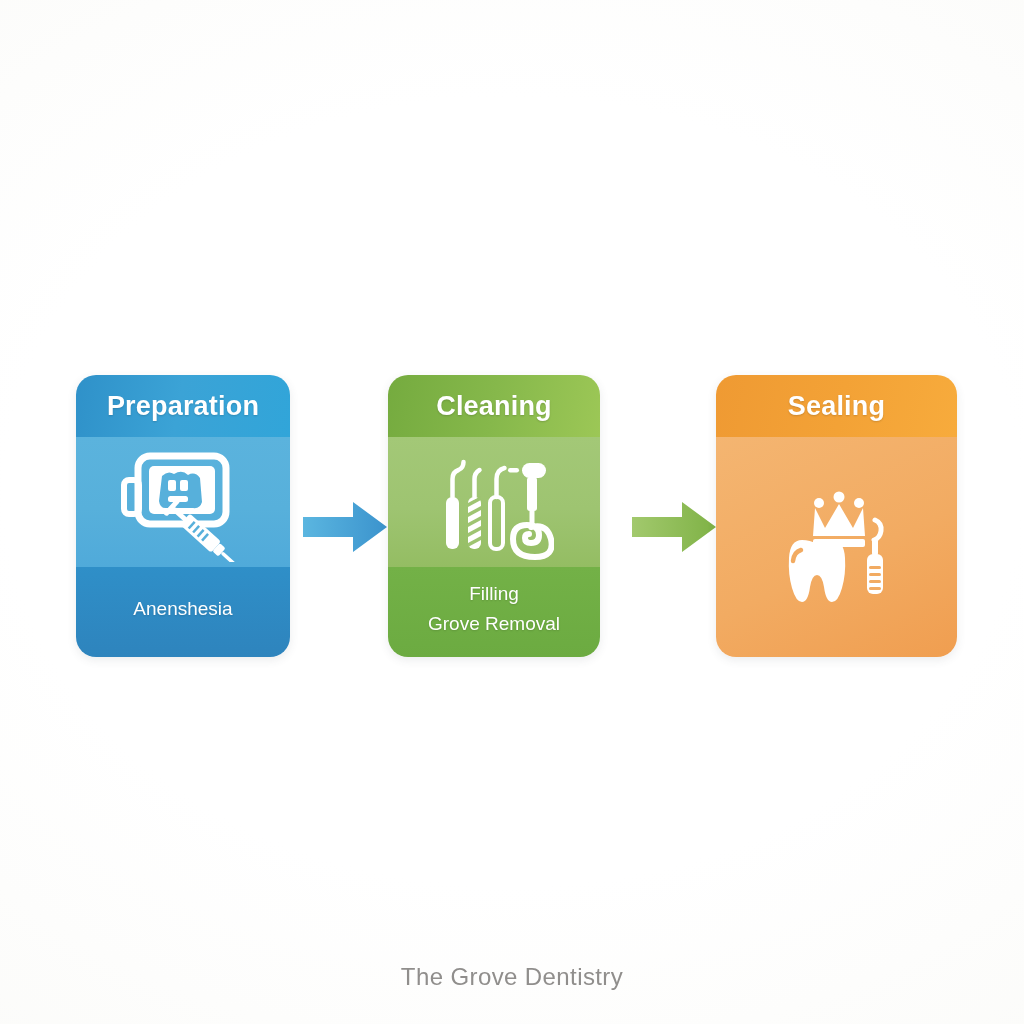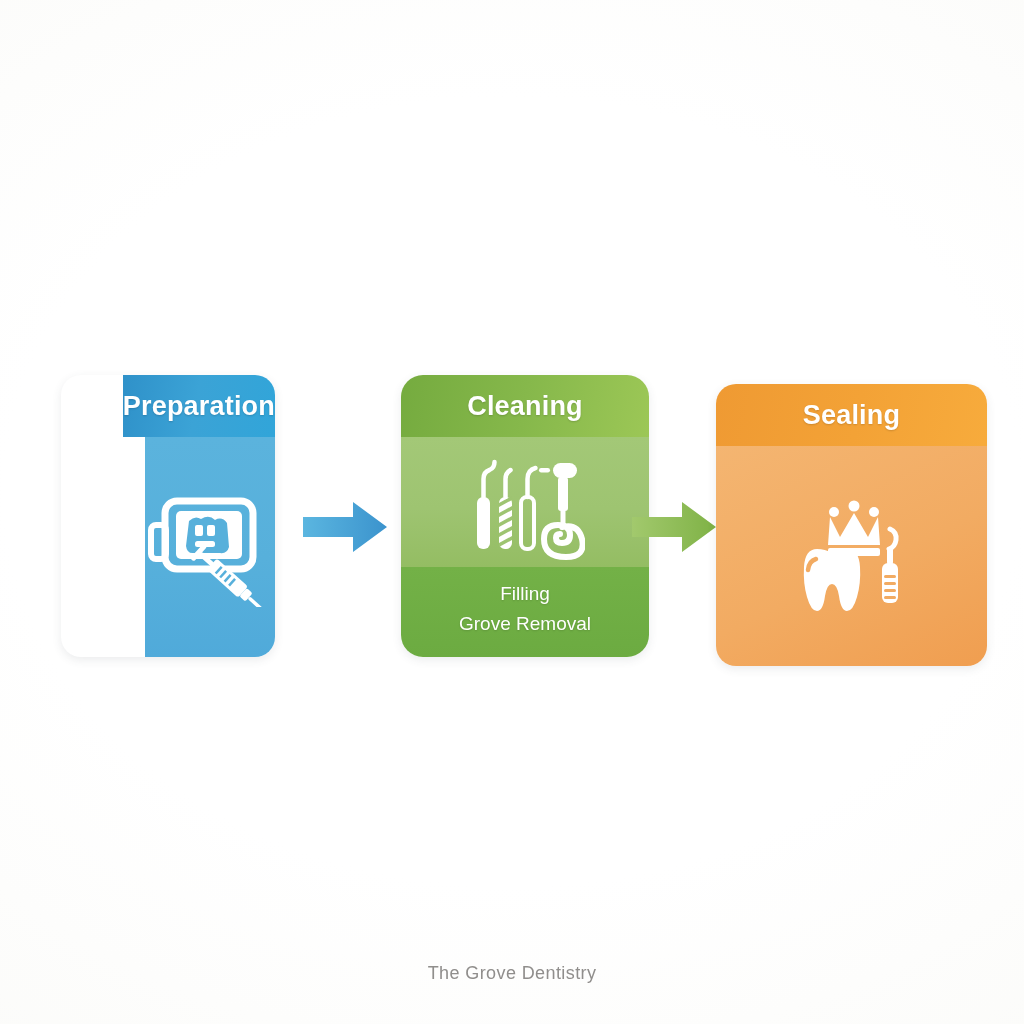--- a/index.html
+++ b/index.html
@@ -37,23 +37,23 @@
   .card {
     position: absolute;
     top: 0;
     height: 282px;
     border-radius: 20px;
     overflow: hidden;
     display: flex;
     flex-direction: column;
     box-shadow: 0 3px 10px rgba(60,70,80,0.10);
   }
-  #card-0 { left: 61px;  width: 214px; align-items: flex-end; }
-  #card-1 { left: 401px; width: 248px; border-radius: 22px; }
-  #card-2 { left: 716px; width: 271px; margin-top: 9px; }
+  #card-0 { left: 76px;  width: 214px; }
+  #card-1 { left: 388px; width: 212px; }
+  #card-2 { left: 716px; width: 241px; }
 
   .band-title {
     height: 62px;
     flex: none;
     display: flex;
     align-items: center;
     justify-content: center;
   }
   .band-title .ttl {
     color: #ffffff;
@@ -115,21 +115,21 @@
   
   #footer {
     position: absolute;
     left: 0;
     top: 963px;
     width: 1024px;
     text-align: center;
   }
   #footer .brand {
     color: #908e8c;
-    font-size: 18px;
+    font-size: 24px;
     letter-spacing: 0.4px;
   }
 
   .icon-svg { display: block; }
 </style>
 </head>
 <body>
 
 <div id="canvas">
 
@@ -164,20 +164,23 @@
               <rect x="70" y="86" width="2.5" height="9" fill="#57b0db"></rect>
               <rect x="76" y="86" width="2.5" height="9" fill="#57b0db"></rect>
               <rect x="82" y="86" width="2.5" height="9" fill="#57b0db"></rect>
               <rect x="88" y="86" width="2.5" height="9" fill="#57b0db"></rect>
 
               <rect x="104" y="85" width="8" height="11" rx="2" fill="#ffffff"></rect>
               <rect x="112" y="89" width="18" height="3.5" rx="1.7" fill="#ffffff"></rect>
             </g>
           </svg>
         </span>
+      </div>
+      <div class="band-sub">
+        <span class="sub">Anenshesia</span>
       </div>
     </div>
 
     <div class="arrow" id="arrow-0">
       <svg viewBox="0 0 84 58" fill="none">
         <defs>
           <linearGradient id="gradArrowBlue" x1="0" y1="0" x2="1" y2="0">
             <stop offset="0%" stop-color="#5bb6e0"></stop>
             <stop offset="100%" stop-color="#3b93cd"></stop>
           </linearGradient>

